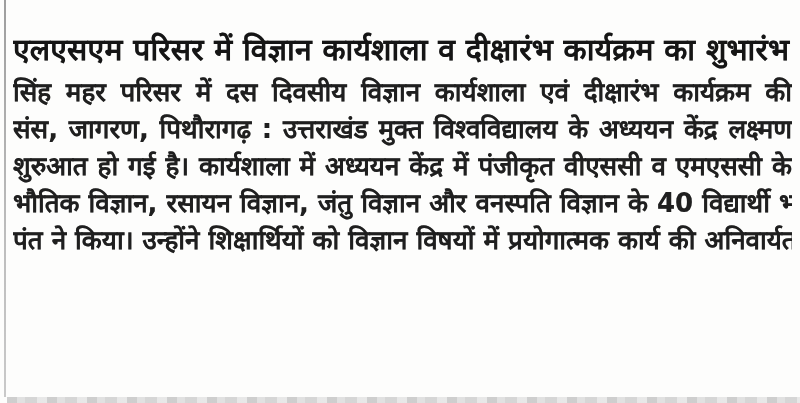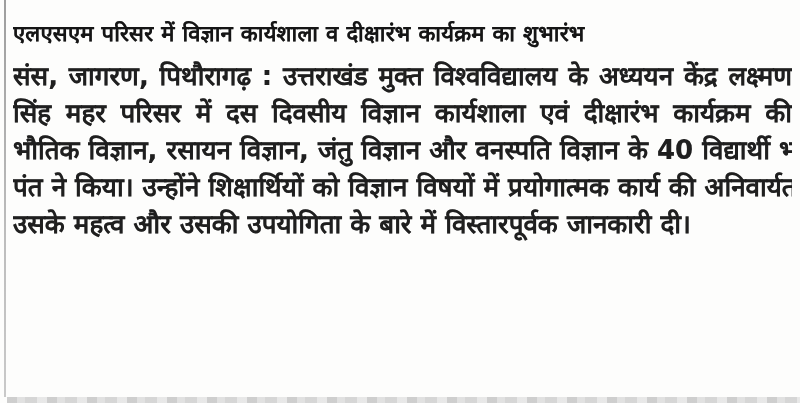--- a/index.html
+++ b/index.html
@@ -47,27 +47,28 @@
   .article {
     position: absolute;
     left: 13px;
     top: 12px;
     right: 8px;
     color: #1e1e1e;
     filter: blur(0.35px) contrast(1.03);
   }
   .headline {
     font-weight: 700;
-    font-size: 22px;
+    font-size: 30px;
     line-height: 44px;
     white-space: nowrap;
     overflow: hidden;
     letter-spacing: 0.2px;
     color: #181818;
     text-shadow: 0 0 0.6px rgba(20,20,20,0.45);
+    margin-top: 16px;
   }
   .body-text {
     margin-top: 2px;
   }
   .line {
     font-size: 26px;
     font-weight: 600;
     height: 37px;
     line-height: 37px;
     white-space: nowrap;
@@ -88,24 +89,24 @@
 
 <div class="clipping">
 
   <div class="left-rule"></div>
 
   <div class="article">
 
     <div class="headline">एलएसएम परिसर में विज्ञान कार्यशाला व दीक्षारंभ कार्यक्रम का शुभारंभ</div>
 
     <div class="body-text">
+      <div class="line">सिंह महर परिसर में दस दिवसीय विज्ञान कार्यशाला एवं दीक्षारंभ कार्यक्रम की</div>
       <div class="line">संस, जागरण, पिथौरागढ़ : उत्तराखंड मुक्त विश्वविद्यालय के अध्ययन केंद्र लक्ष्मण</div>
-      <div class="line">सिंह महर परिसर में दस दिवसीय विज्ञान कार्यशाला एवं दीक्षारंभ कार्यक्रम की</div>
+      <div class="line">शुरुआत हो गई है। कार्यशाला में अध्ययन केंद्र में पंजीकृत वीएससी व एमएससी के</div>
       <div class="line">भौतिक विज्ञान, रसायन विज्ञान, जंतु विज्ञान और वनस्पति विज्ञान के 40 विद्यार्थी भाग</div>
       <div class="line">पंत ने किया। उन्होंने शिक्षार्थियों को विज्ञान विषयों में प्रयोगात्मक कार्य की अनिवार्यता,</div>
-      <div class="line last">उसके महत्व और उसकी उपयोगिता के बारे में विस्तारपूर्वक जानकारी दी।</div>
     </div>
 
   </div>
 
   <div class="bottom-strip"></div>
 
 </div>
 
 </body></html>

